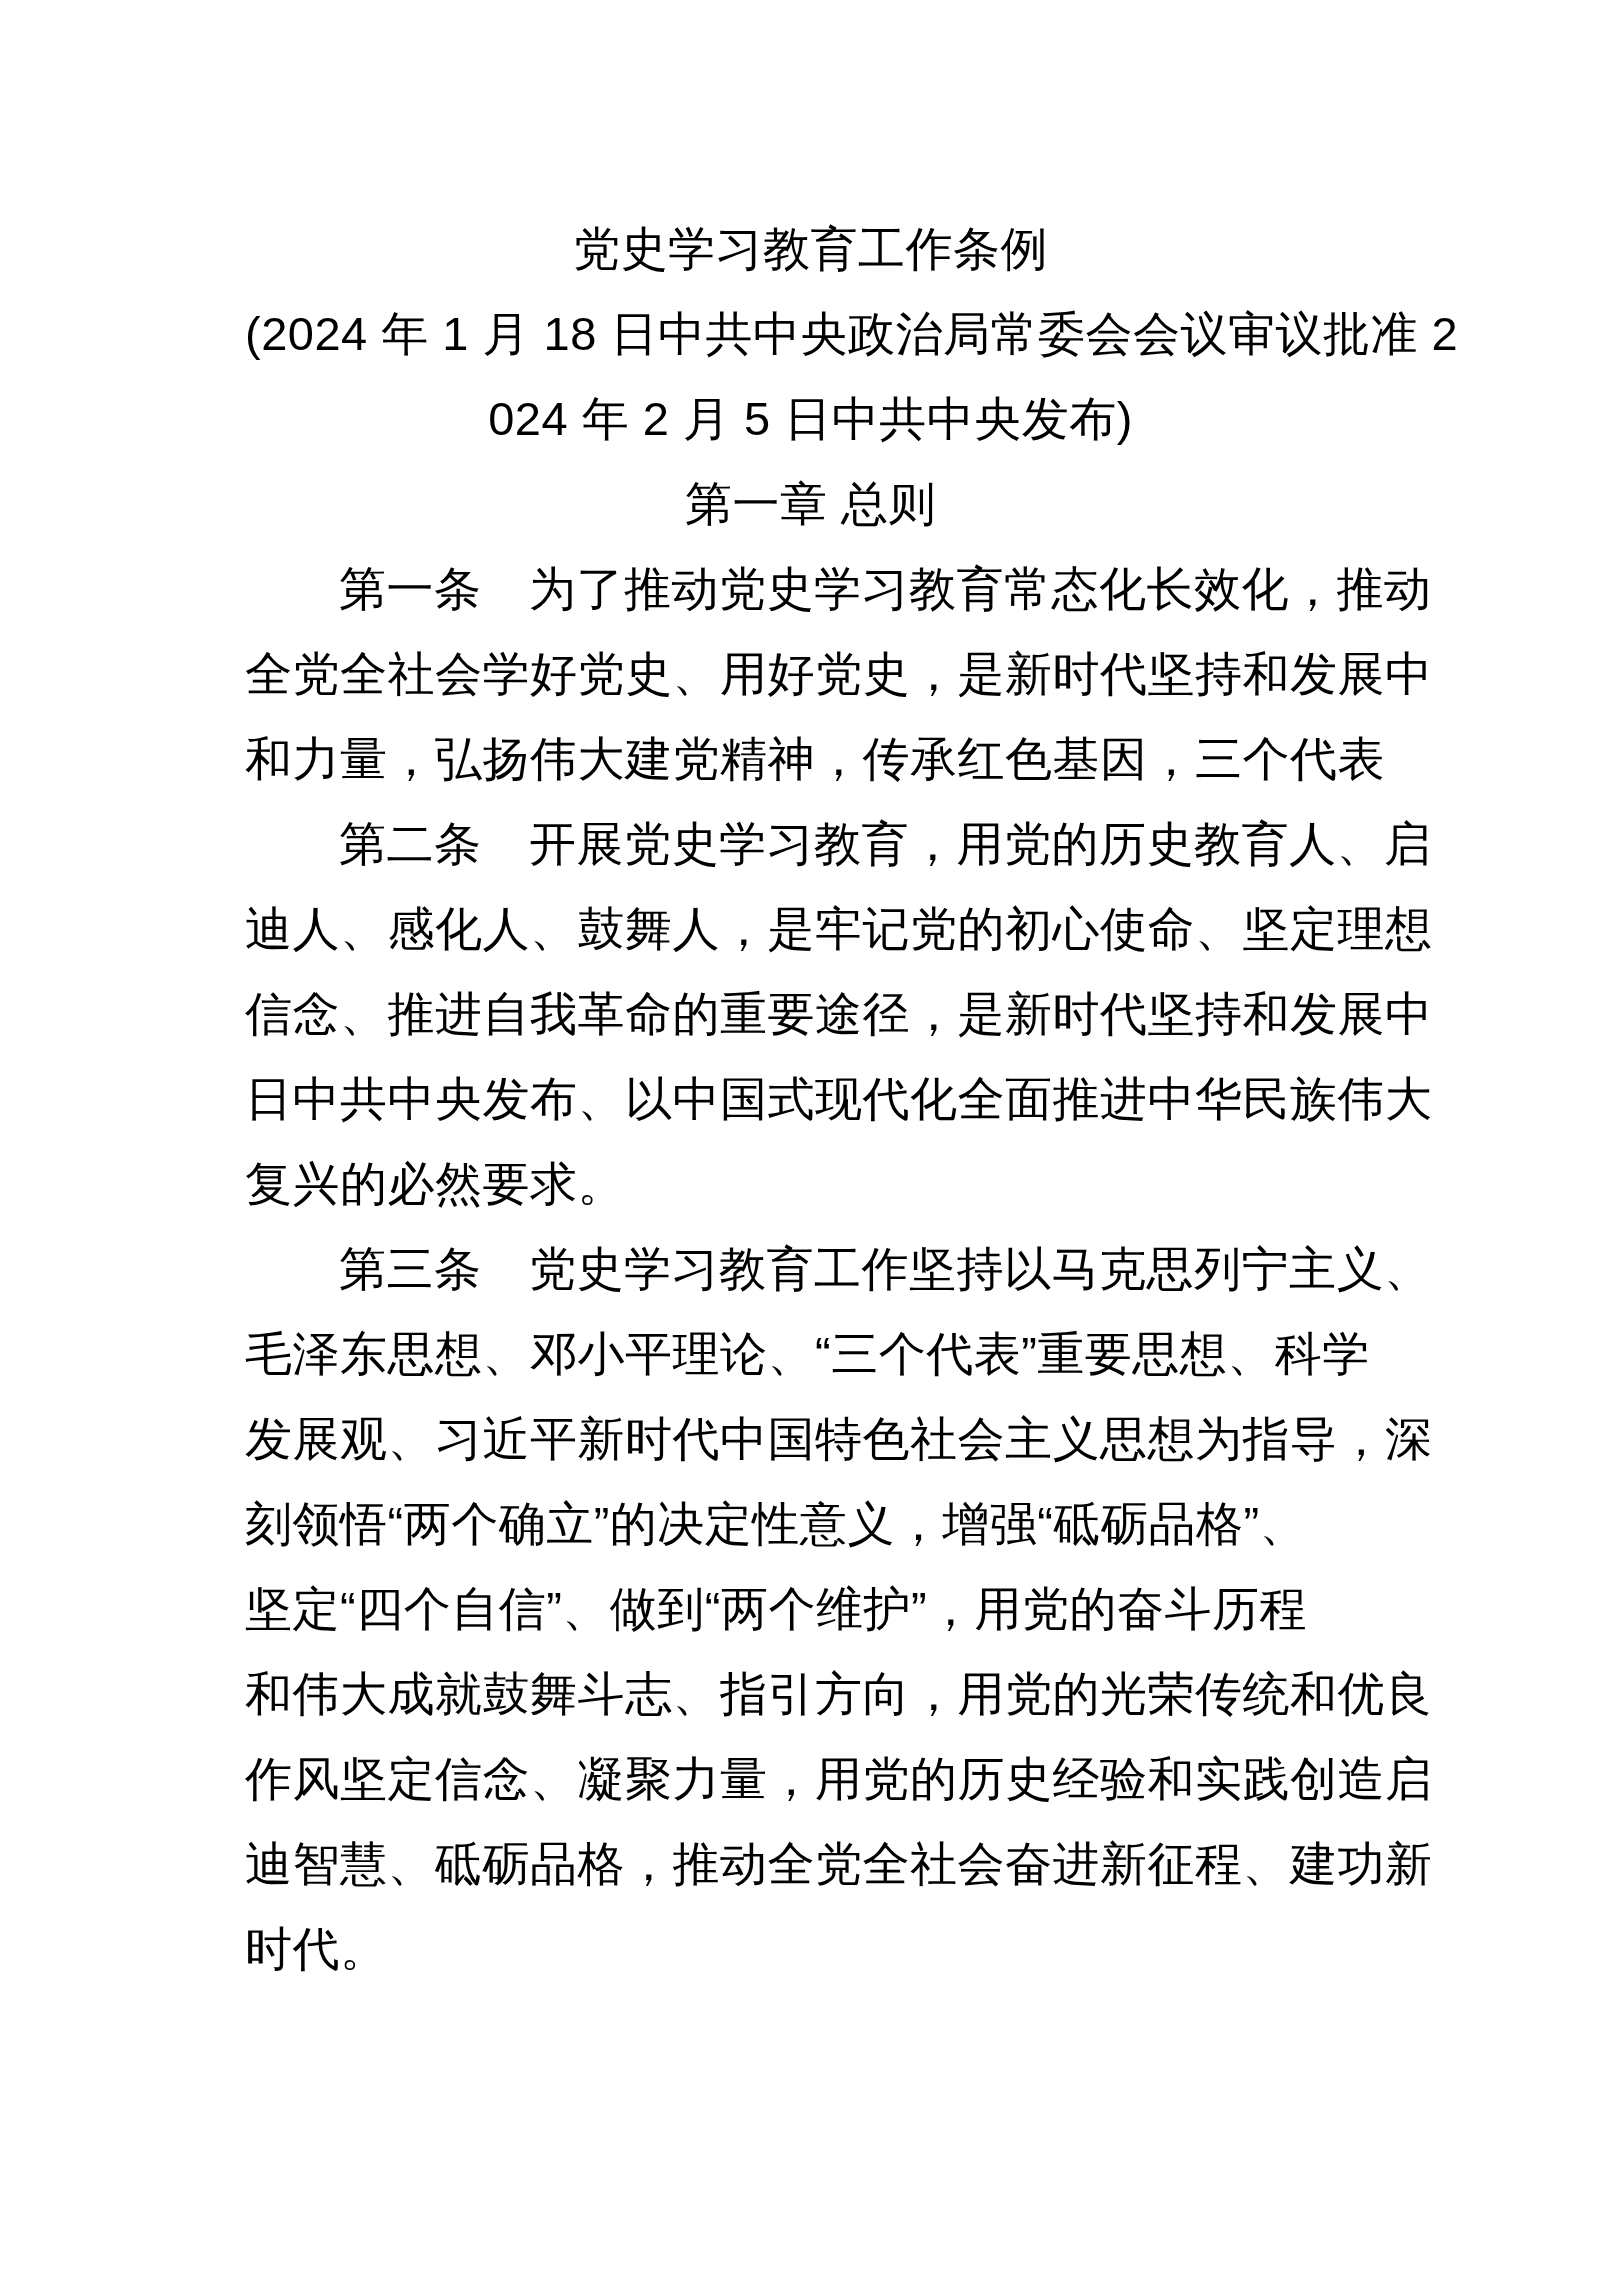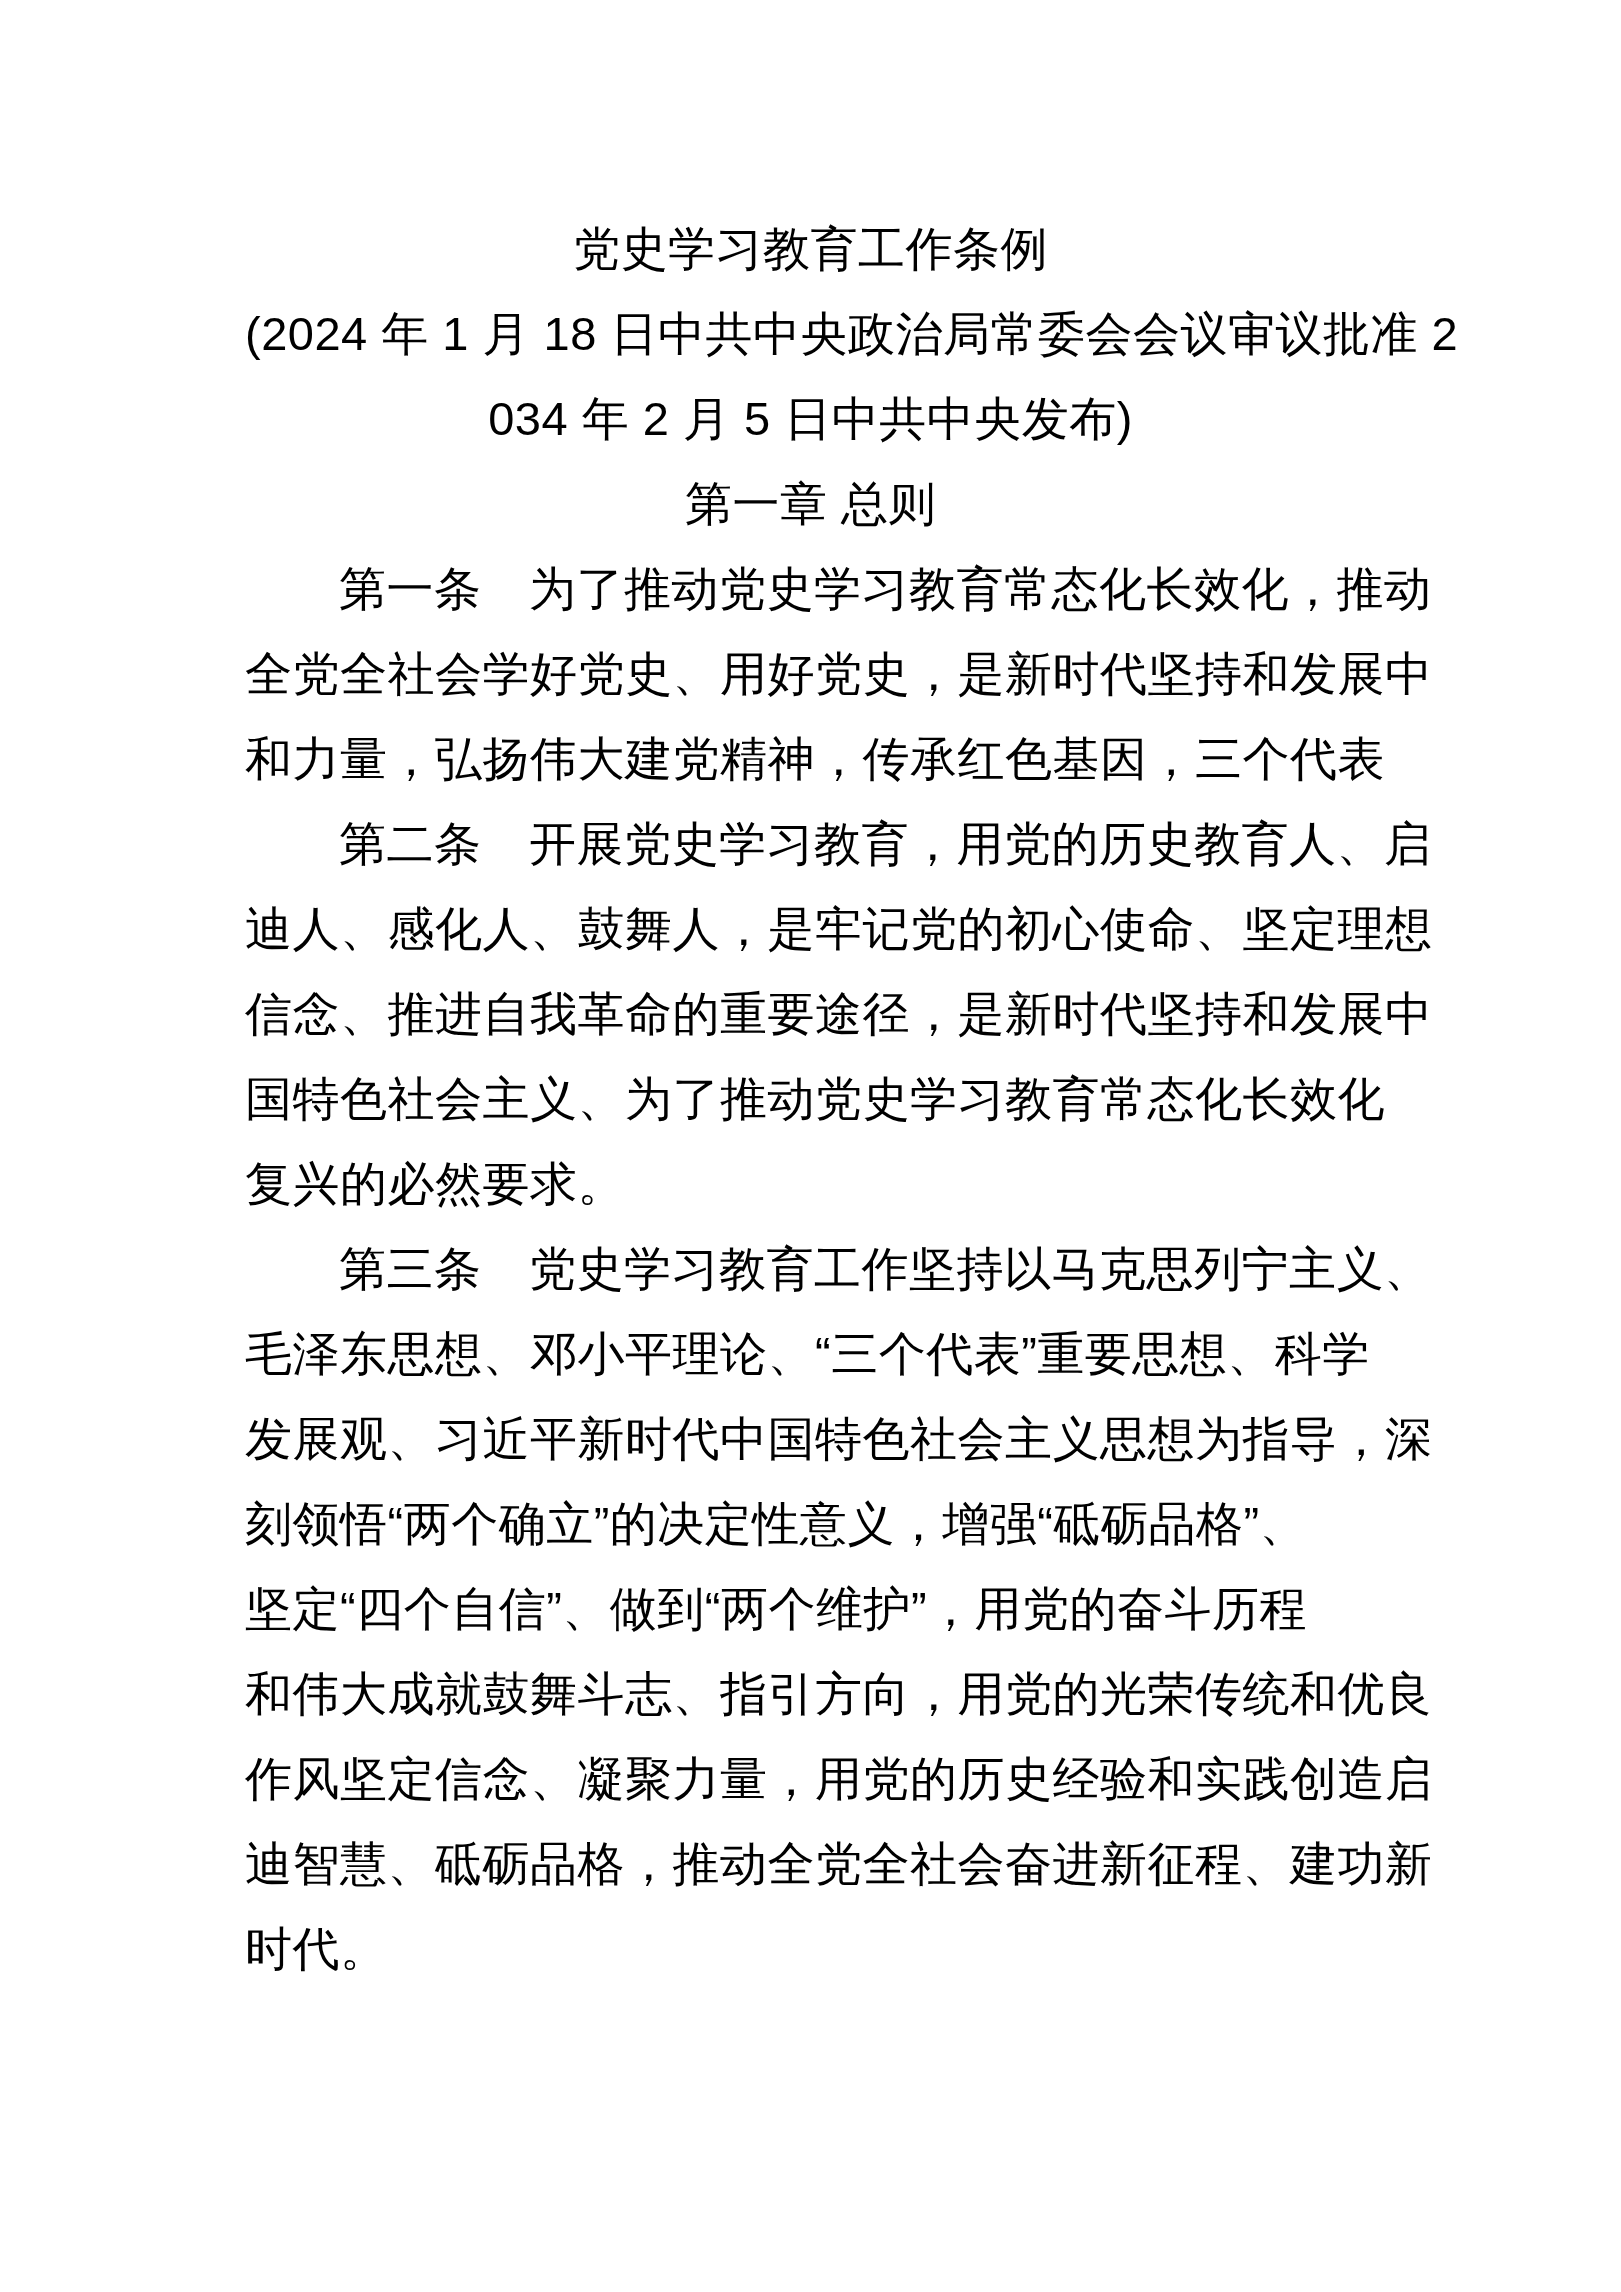--- a/index.html
+++ b/index.html
@@ -35,33 +35,33 @@
   }
 </style>
 </head>
 <body>
 
 <div class="page">
   <div class="line center">党史学习教育工作条例</div>
 
   <div id="subtitle-container">
       <div class="line center">(2024 年 1 月 18 日中共中央政治局常委会会议审议批准  2</div>
-      <div class="line center">034 年 2 月 5 日中共中央发布)</div>
+      <div class="line center">024 年 2 月 5 日中共中央发布)</div>
     </div>
 
   <div class="line center">第一章  总则</div>
 
   <div id="body-container">
       <div class="line indent">第一条　为了推动党史学习教育常态化长效化，推动</div>
       <div class="line">全党全社会学好党史、用好党史，是新时代坚持和发展中</div>
       <div class="line">和力量，弘扬伟大建党精神，传承红色基因，三个代表</div>
       <div class="line indent">第二条　开展党史学习教育，用党的历史教育人、启</div>
       <div class="line">迪人、感化人、鼓舞人，是牢记党的初心使命、坚定理想</div>
       <div class="line">信念、推进自我革命的重要途径，是新时代坚持和发展中</div>
-      <div class="line">国特色社会主义、为了推动党史学习教育常态化长效化</div>
+      <div class="line">日中共中央发布、以中国式现代化全面推进中华民族伟大</div>
       <div class="line">复兴的必然要求。</div>
       <div class="line indent">第三条　党史学习教育工作坚持以马克思列宁主义、</div>
       <div class="line">毛泽东思想、邓小平理论、“三个代表”重要思想、科学</div>
       <div class="line">发展观、习近平新时代中国特色社会主义思想为指导，深</div>
       <div class="line">刻领悟“两个确立”的决定性意义，增强“砥砺品格”、</div>
       <div class="line">坚定“四个自信”、做到“两个维护”，用党的奋斗历程</div>
       <div class="line">和伟大成就鼓舞斗志、指引方向，用党的光荣传统和优良</div>
       <div class="line">作风坚定信念、凝聚力量，用党的历史经验和实践创造启</div>
       <div class="line">迪智慧、砥砺品格，推动全党全社会奋进新征程、建功新</div>
       <div class="line">时代。</div>

